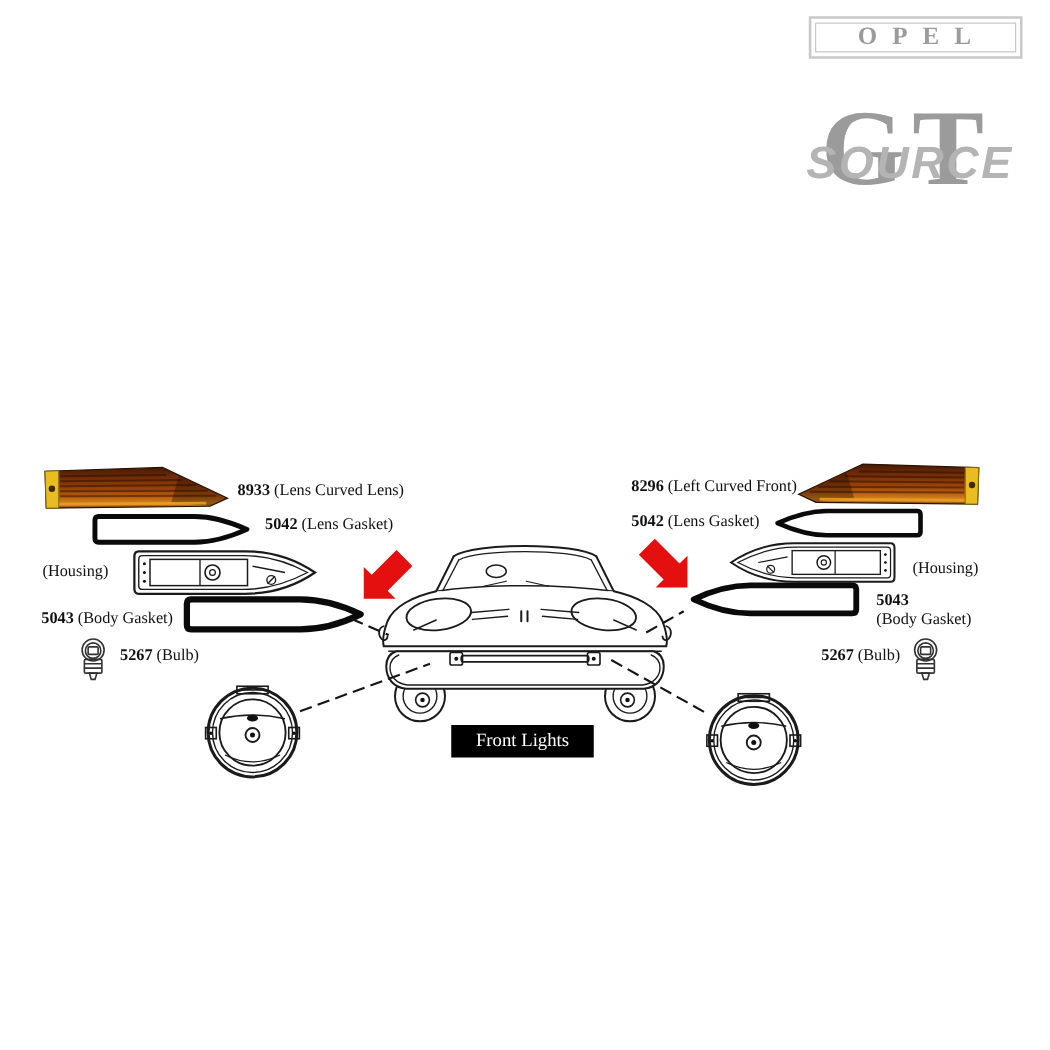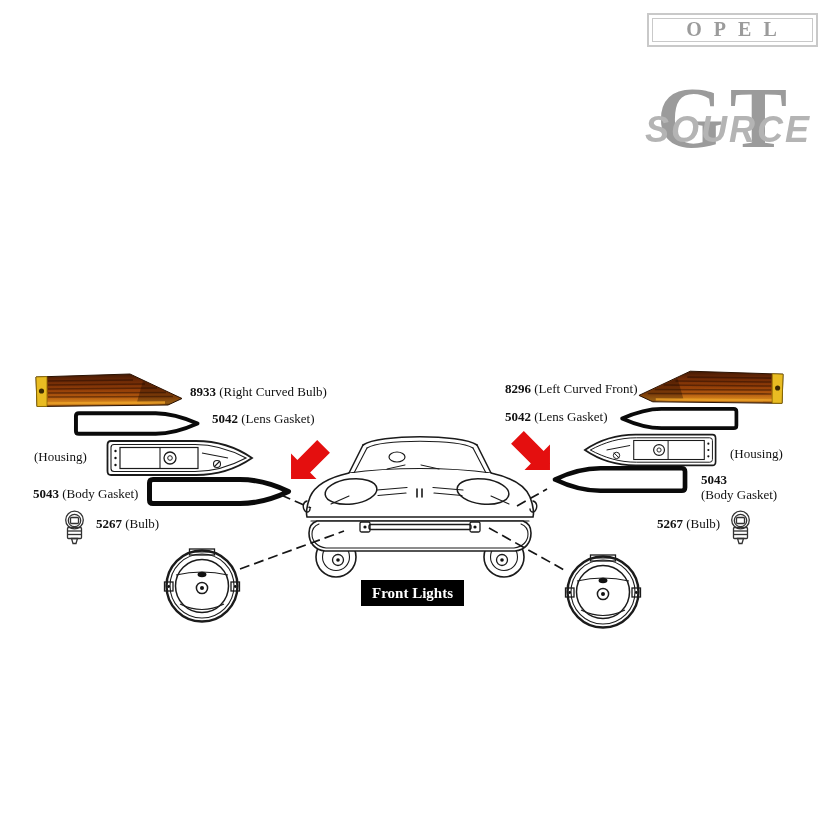--- a/index.html
+++ b/index.html
@@ -11,22 +11,22 @@
   
   .opel-box{left:647px;top:13px;width:171px;height:34px;box-sizing:border-box;
             border:2px solid #c9c9c9;box-shadow:inset 0 0 0 3px #ffffff,inset 0 0 0 4px #c9c9c9;
             text-align:center;line-height:29px;font-weight:bold;font-size:20px;
             letter-spacing:12px;text-indent:10px;color:#9b9b9b;font-family:"Liberation Serif",serif;}
   .gt-text{left:640px;top:34px;width:170px;text-align:center;font-weight:bold;font-size:86px;
            line-height:1;letter-spacing:6px;color:#9b9b9b;font-family:"Liberation Serif",serif;margin-top:41px;}
   .source-text{left:624px;top:108px;width:208px;text-align:center;font-style:italic;font-weight:bold;
            font-size:36px;line-height:1.2;letter-spacing:2px;color:#b4b4b4;
            font-family:"Liberation Sans",sans-serif;}
-  .badge{left:361px;top:580px;width:103px;height:26px;background:#000;color:#fff;
-         text-align:center;line-height:26px;font-size:15px;font-weight:bold;}
+  .badge{left:361px;top:580px;width:114px;height:26px;background:#000;color:#fff;
+         text-align:center;line-height:26px;font-size:15px;font-weight:normal;}
   svg{display:block;}
   .mirror{transform:scaleX(-1);}
 </style>
 </head>
 <body>
 
 <div id="stage">
 
   <div class="abs opel-box">
     <span>OPEL</span>
@@ -56,21 +56,21 @@
         <line x1="15" y1="21" x2="133" y2="20.5"></line>
       <line x1="15" y1="25" x2="140" y2="24.5"></line>
     </g>
     <path d="M110,9 L149,26.5 L135,33 L104,30 Z" fill="rgba(25,8,0,0.35)"></path>
     <line x1="6" y1="31.5" x2="132" y2="30.5" stroke="rgba(235,160,40,0.85)" stroke-width="2.4"></line>
     <path d="M3,5 L14,4.6 L14,34.4 L4,34.5 Z" fill="#e9bc22" stroke="#8a6a00" stroke-width="0.8"></path>
     <circle cx="8.5" cy="19" r="2.6" fill="#3c2a02"></circle>
   </svg>
   <div class="abs lbl" style="left:190px;top:384px">
     <span class="num">8933</span>
-    <span>(Right Curved Bulb)</span>
+    <span>(Lens Curved Lens)</span>
   </div>
 
   <svg class="abs" style="left:73px;top:410px" width="128" height="27" viewBox="0 0 130 27">
     <path d="M6,3 H84 C100,3 113,7.5 126.5,13.5 C113,19.5 100,24 84,24 H6 Q3,24 3,21 V6 Q3,3 6,3 Z" fill="#fff" stroke="#0a0a0a" stroke-width="4" stroke-linejoin="round"></path>
   </svg>
   <div class="abs lbl" style="left:212px;top:411px">
     <span class="num">5042</span>
     <span>(Lens Gasket)</span>
   </div>
 

